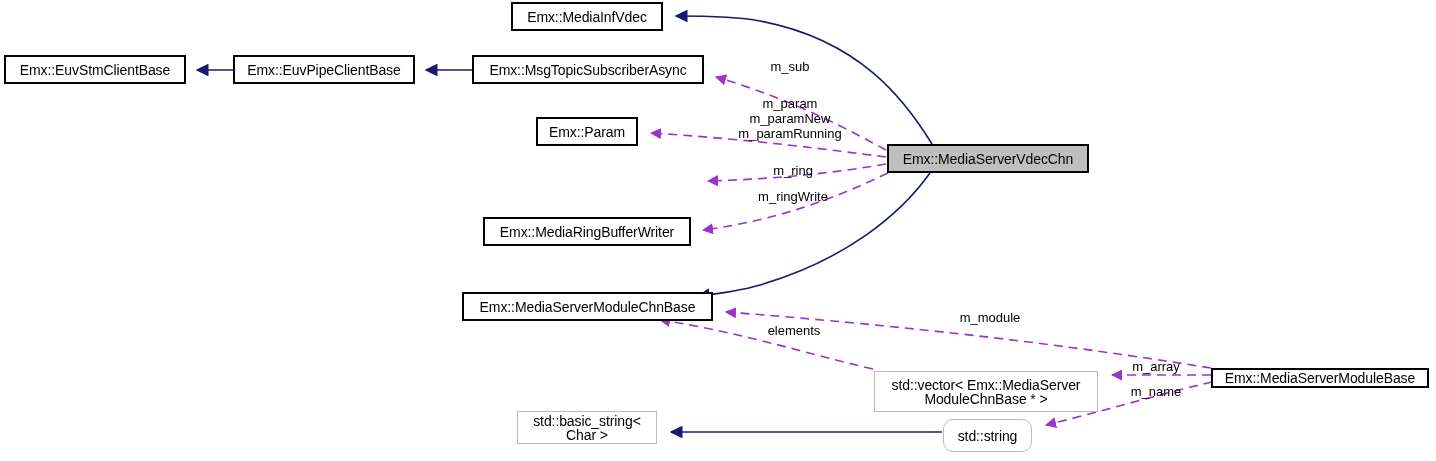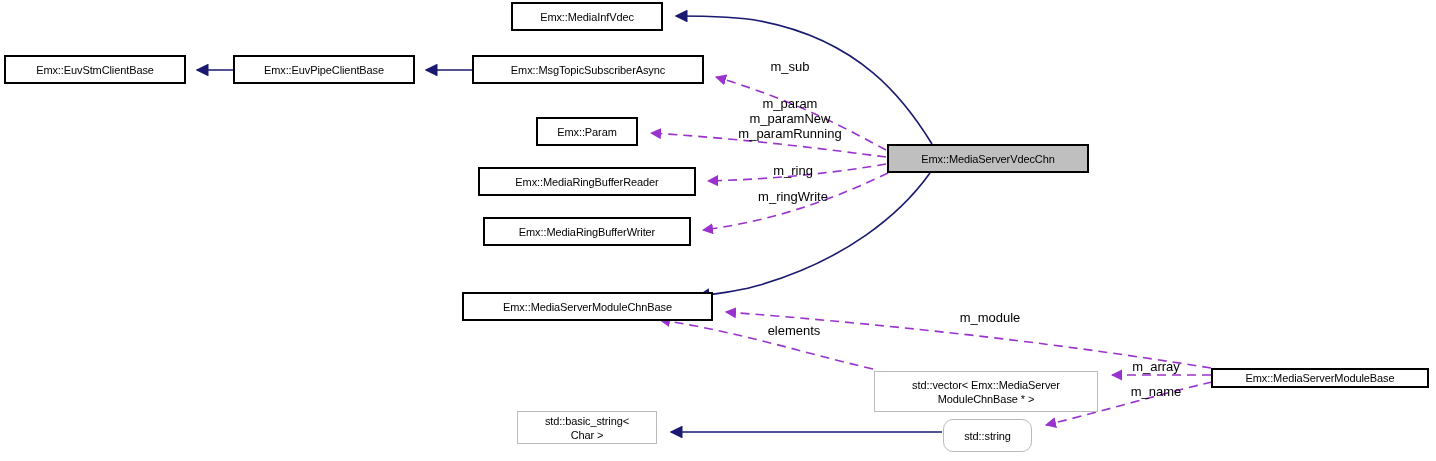--- a/index.html
+++ b/index.html
@@ -27,21 +27,21 @@
   .node {
     position: absolute;
     box-sizing: border-box;
     display: flex;
     align-items: center;
     justify-content: center;
     text-align: center;
     background: #ffffff;
     border: 1px solid #000000;
     color: #000000;
-    font-size: 11px;
+    font-size: 14px;
     line-height: 14px;
     white-space: pre-line;
     letter-spacing: -0.1px;
     z-index: 5;
   }
   
   .node.solid {
     border: 1px solid #000000;
     box-shadow: 0 0 0 1px #000000;
   }
@@ -126,23 +126,20 @@
   </div>
 
   <div class="node solid" style="left:512px; top:3px;   width:150px; height:27px;">
     <span>Emx::MediaInfVdec</span>
   </div>
 
   <div class="node solid" style="left:537px; top:118px; width:100px; height:27px;">
     <span>Emx::Param</span>
   </div>
 
-  <div class="node solid" style="left:479px; top:168px; width:216px; height:27px;">
-    <span>Emx::MediaRingBufferReader</span>
-  </div>
 
   <div class="node solid" style="left:484px; top:218px; width:206px; height:27px;">
     <span>Emx::MediaRingBufferWriter</span>
   </div>
 
   <div class="node current" style="left:888px; top:145px; width:200px; height:27px;">
     <span>Emx::MediaServerVdecChn</span>
   </div>
 
   <div class="node solid" style="left:463px; top:293px; width:249px; height:27px;">

